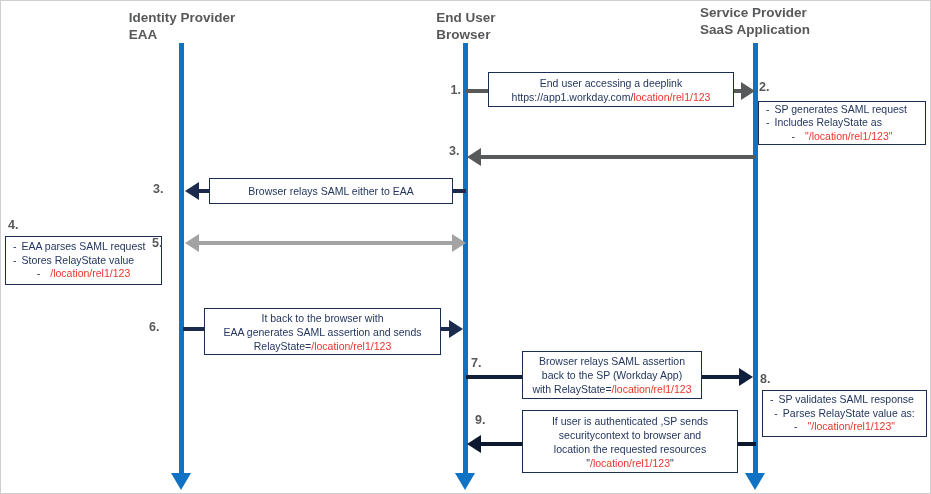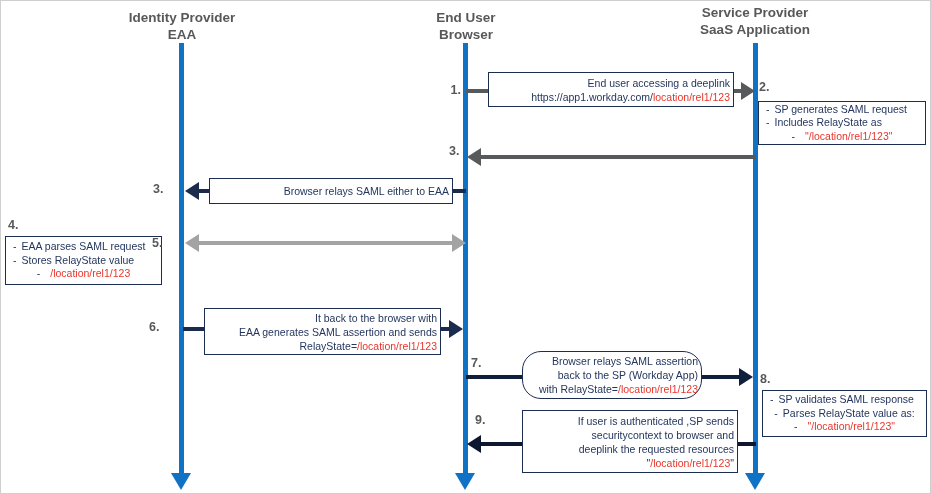--- a/index.html
+++ b/index.html
@@ -3,21 +3,21 @@
 <meta charset="utf-8">
 <style>
   html,body { margin:0; padding:0; background:#fff; }
   #stage {
     position:relative; width:929px; height:492px;
     border:1px solid #cfcfcf; background:#fff; overflow:hidden;
     font-family:"Liberation Sans", sans-serif;
   }
   .actor {
     position:absolute; transform:translateX(-50%);
-    text-align:center; font-weight:bold; font-size:13.5px;
+    font-weight:bold; font-size:13.5px;
     line-height:17px; color:#57585a; white-space:nowrap; z-index:6;
   }
   .lifeline { position:absolute; width:5px; background:#0f72c4; top:42px; height:432px; z-index:1; }
   .lf-head {
     position:absolute; width:0; height:0; top:472px; z-index:1;
     border-left:10px solid transparent; border-right:10px solid transparent;
     border-top:17px solid #0f72c4;
   }
   .mline { position:absolute; height:4px; z-index:2; }
   .head { position:absolute; width:0; height:0; z-index:3;
@@ -34,21 +34,21 @@
   .head.r-navy  { border-left:14px solid #1b2b4e; }
   .head.l-navy  { border-right:14px solid #1b2b4e; }
   .head.r-dark  { border-left:14px solid #101f3c; }
   .head.l-black { border-right:14px solid #0d1830; }
   .mbox {
     position:absolute; background:#fff; border:1.5px solid #1c2d52;
     color:#24365f; font-size:10.5px; text-align:center; z-index:4;
     display:flex; flex-direction:column; justify-content:center;
     box-sizing:border-box; padding:1px 3px;
   }
-  .mbox .ln { line-height:14px; white-space:nowrap;text-align:right; }
+  .mbox .ln { line-height:14px; white-space:nowrap; }
   .num { position:absolute; font-weight:bold; font-size:12.5px; color:#57585a; z-index:5; }
   .red { color:#e8352b; }
   .brow { display:flex; gap:5px; line-height:13.5px; padding-left:4px; text-align:left; white-space:nowrap; }
   .brow.centered { justify-content:center; padding-left:0; }
   .brow.sub { justify-content:center; gap:10px; padding-left:0; }
 </style>
 </head>
 <body>
 
 <div id="stage">
@@ -134,21 +134,21 @@
   <div class="head r-navy" style="left:448px; top:319px;"></div>
   <div class="mbox" style="left:203px; top:307px; width:237px; height:47px;">
     <div class="ln">It back to the browser with</div>
     <div class="ln">EAA generates SAML assertion and sends</div>
     <div class="ln"><span>RelayState=</span><span class="red">/location/rel1/123</span></div>
   </div>
 
   <div class="num" style="left:470px; top:355px;">7.</div>
   <div class="mline c-dark" style="left:465px; top:374px; width:275px;"></div>
   <div class="head r-dark" style="left:738px; top:367px;"></div>
-  <div class="mbox" style="left:521px; top:350px; width:180px; height:48px;border-radius:19px;">
+  <div class="mbox" style="left:521px; top:350px; width:180px; height:48px;">
     <div class="ln">Browser relays SAML assertion</div>
     <div class="ln">back to the SP (Workday App)</div>
     <div class="ln"><span>with RelayState=</span><span class="red">/location/rel1/123</span></div>
   </div>
 
   <div class="num" style="left:759px; top:371px;">8.</div>
   <div class="mbox" style="left:761px; top:389px; width:165px; height:47px;">
     <div class="brow">
         <span>-</span>
         <span>SP validates SAML response</span>
@@ -162,17 +162,17 @@
         <span class="red">"/location/rel1/123"</span>
       </div>
   </div>
 
   <div class="num" style="left:474px; top:412px;">9.</div>
   <div class="mline c-black" style="left:480px; top:441px; width:275px;"></div>
   <div class="head l-black" style="left:466px; top:434px;"></div>
   <div class="mbox" style="left:521px; top:409px; width:216px; height:63px;">
     <div class="ln">If user is authenticated ,SP sends</div>
     <div class="ln">securitycontext to browser and</div>
-    <div class="ln">deeplink the requested resources</div>
+    <div class="ln">location the requested resources</div>
     <div class="ln"><span>"</span><span class="red">/location/rel1/123</span><span>"</span></div>
   </div>
 
 </div>
 
 </body></html>

